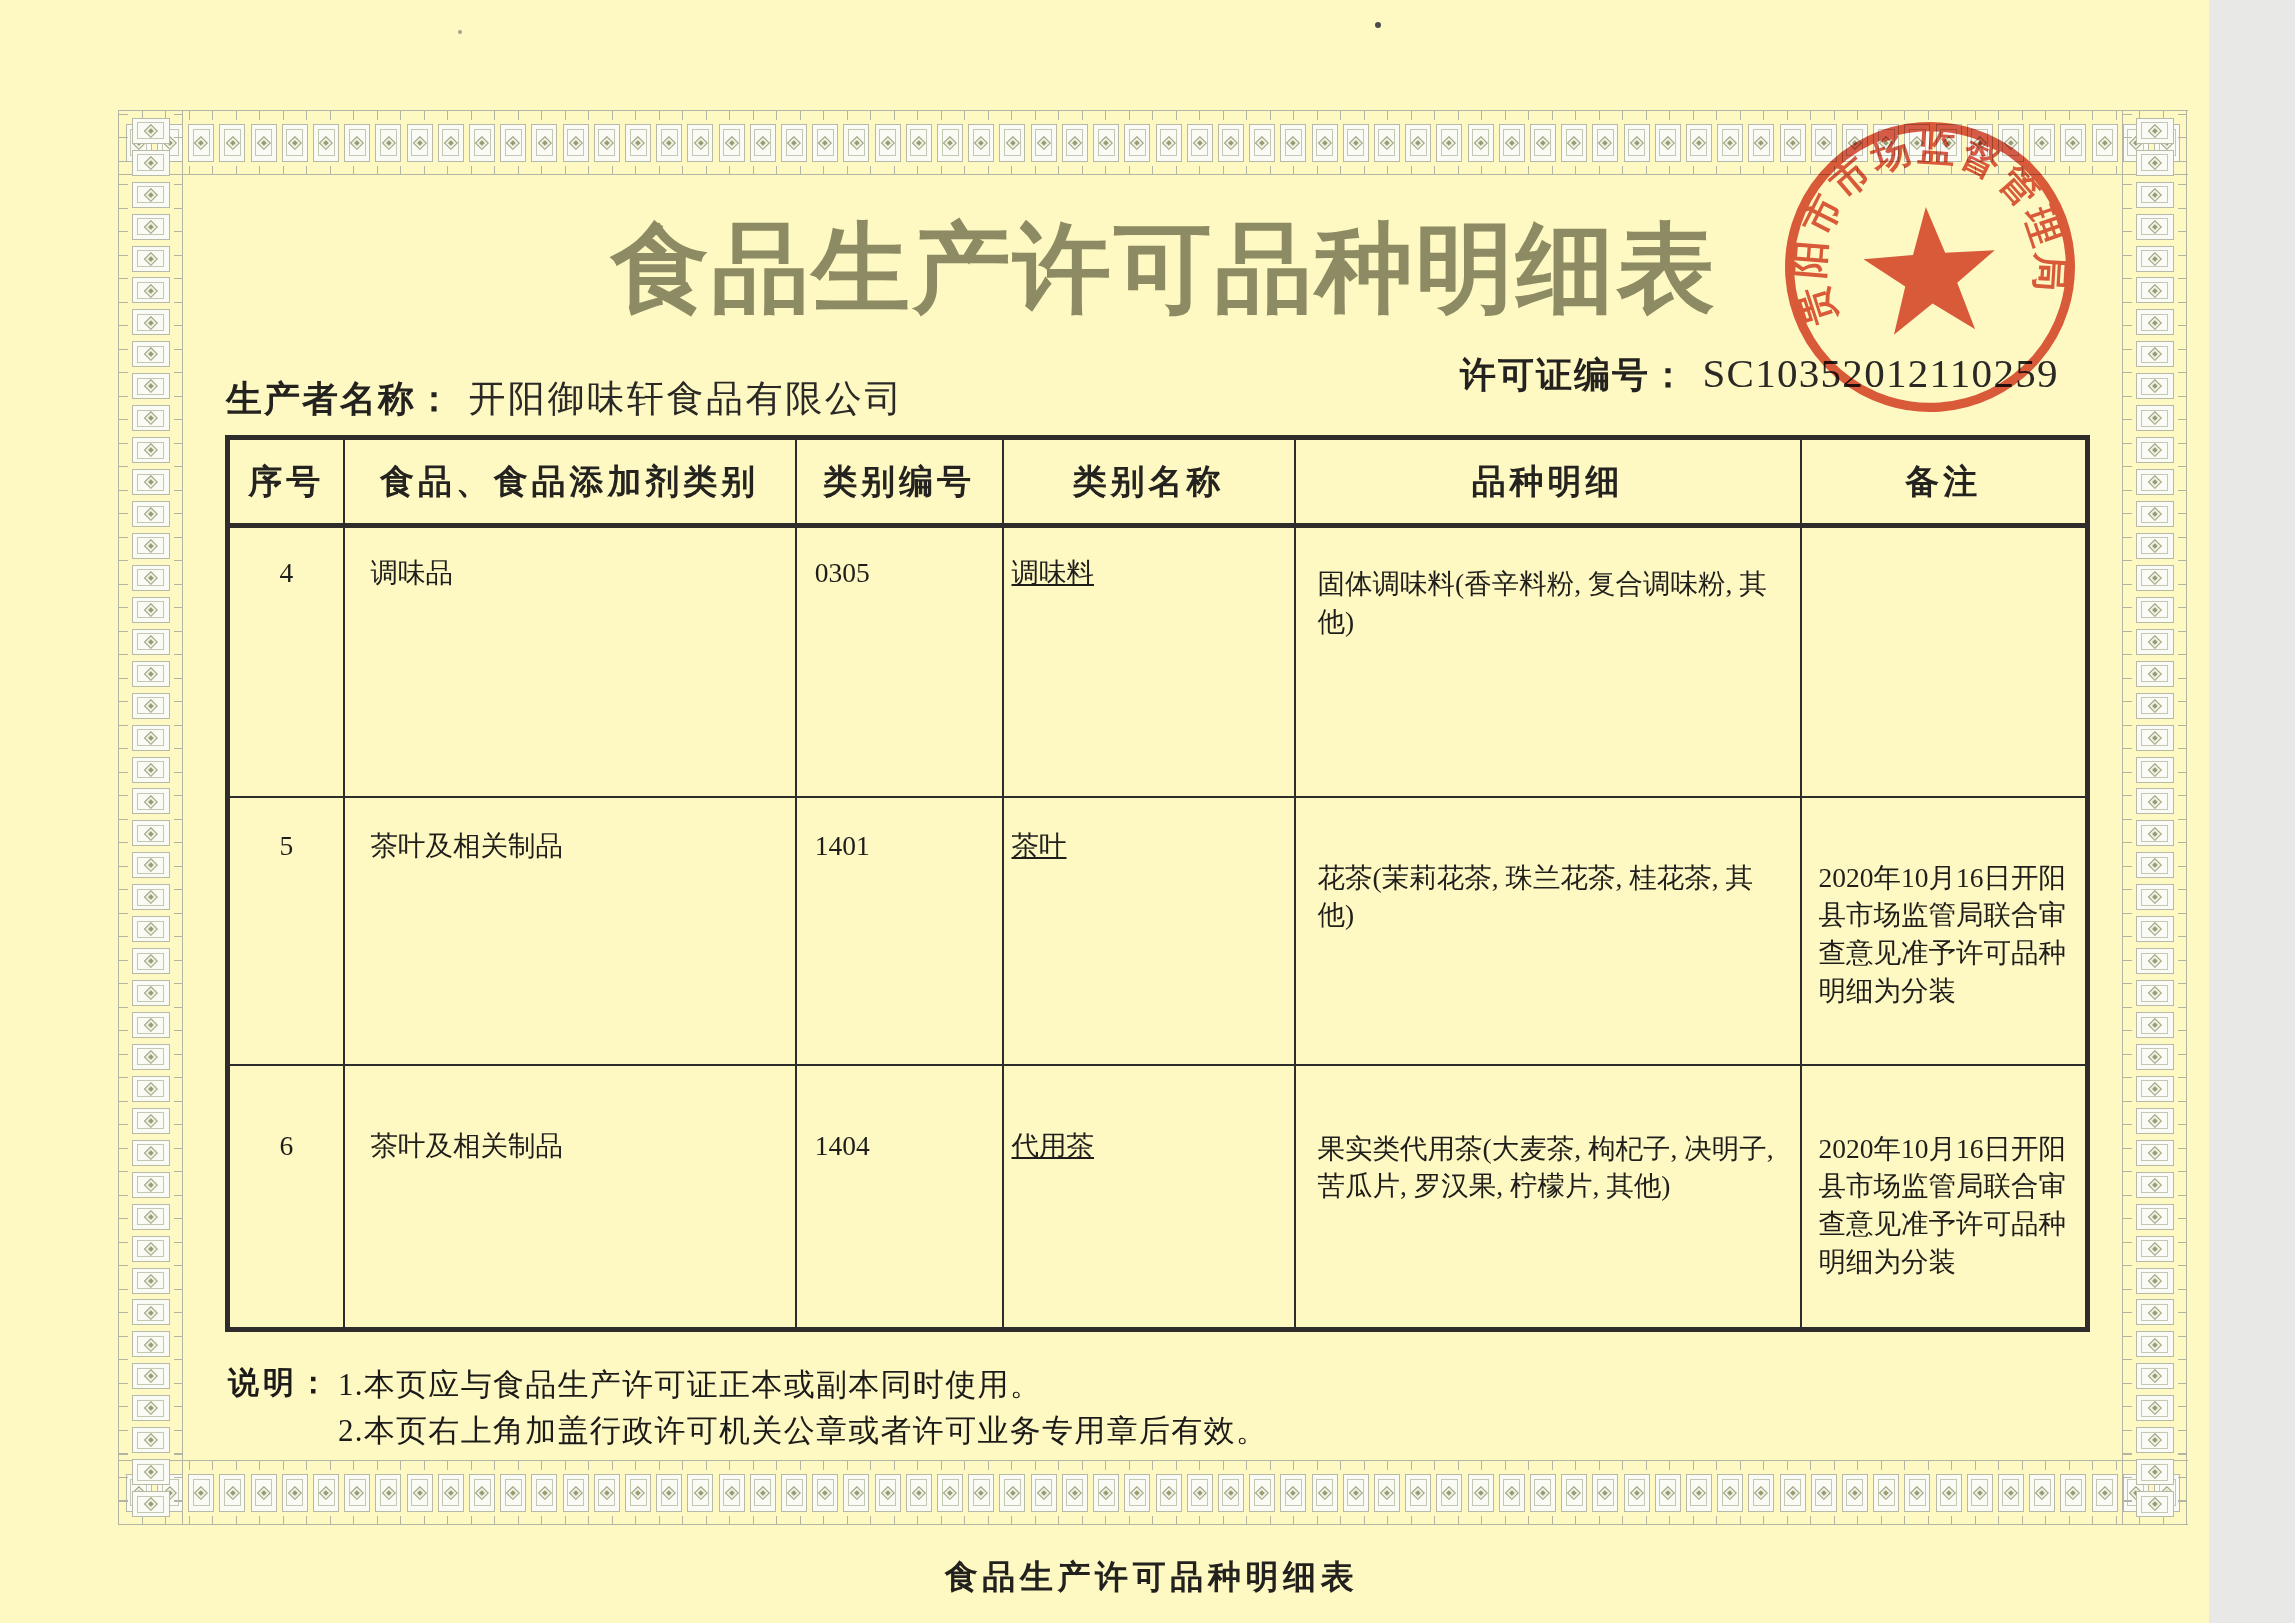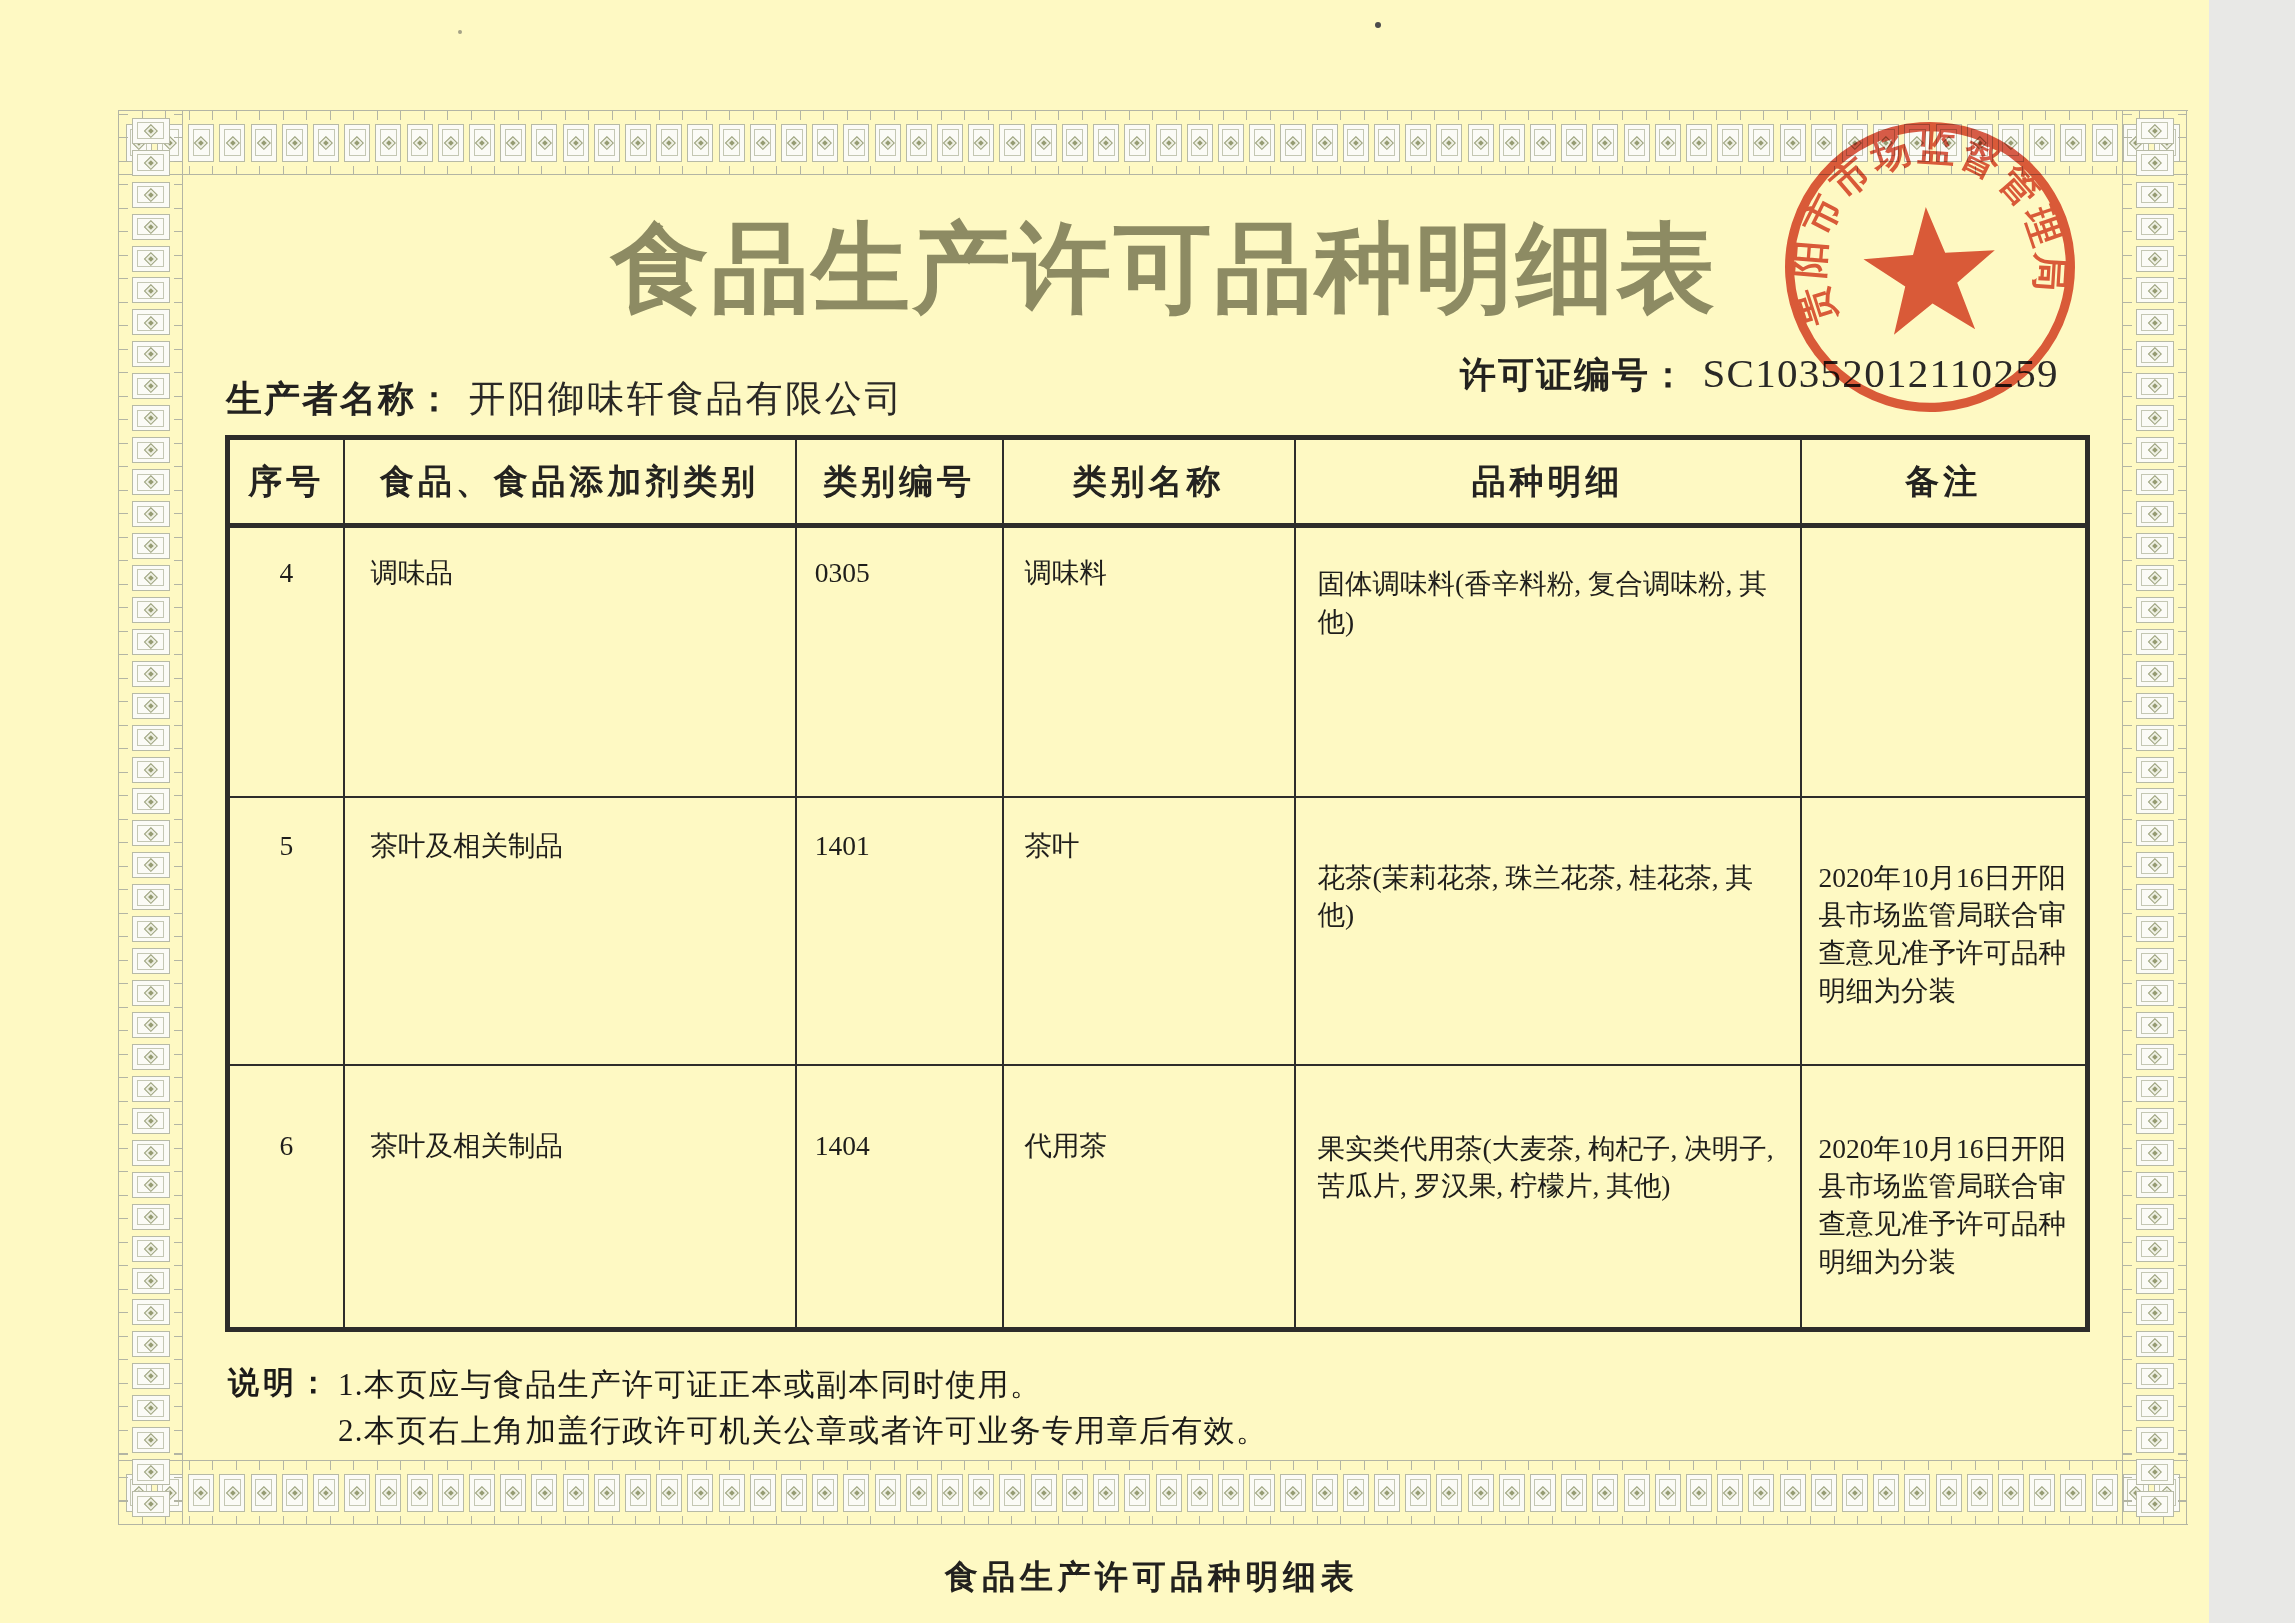--- a/index.html
+++ b/index.html
@@ -70,21 +70,21 @@
     vertical-align:top;font-size:27.5px;line-height:1.38;
     word-break:break-all;overflow-wrap:anywhere;box-sizing:border-box;color:#1f1e1b;
   }
   tr.hdr{height:88px;}
   tr.r4{height:271px;}
   tr.r5{height:268px;}
   tr.r6{height:265px;}
   td.seq{text-align:center;font-size:30px;}
   td.category{padding-left:26px;padding-right:15.7px;}
   td.code{padding-left:18.3px;padding-right:23px;font-size:29px;}
-  td.name{padding-left:21px;padding-right:13px;}
+  td.name{padding-left:8px;padding-right:13px;text-decoration:underline;}
   td.detail{padding-left:22px;padding-right:19.6px;}
   td.remark{padding-left:17px;padding-right:10.5px;font-size:26px;line-height:1.42;}
   tr.r4 td{padding-top:26px;}
   tr.r5 td{padding-top:29px;}
   tr.r6 td{padding-top:61px;}
   tr.r4 td.detail{padding-top:37px;}
   tr.r5 td.detail,tr.r5 td.remark{padding-top:61px;}
   tr.r6 td.detail,tr.r6 td.remark{padding-top:64px;}
 
   

